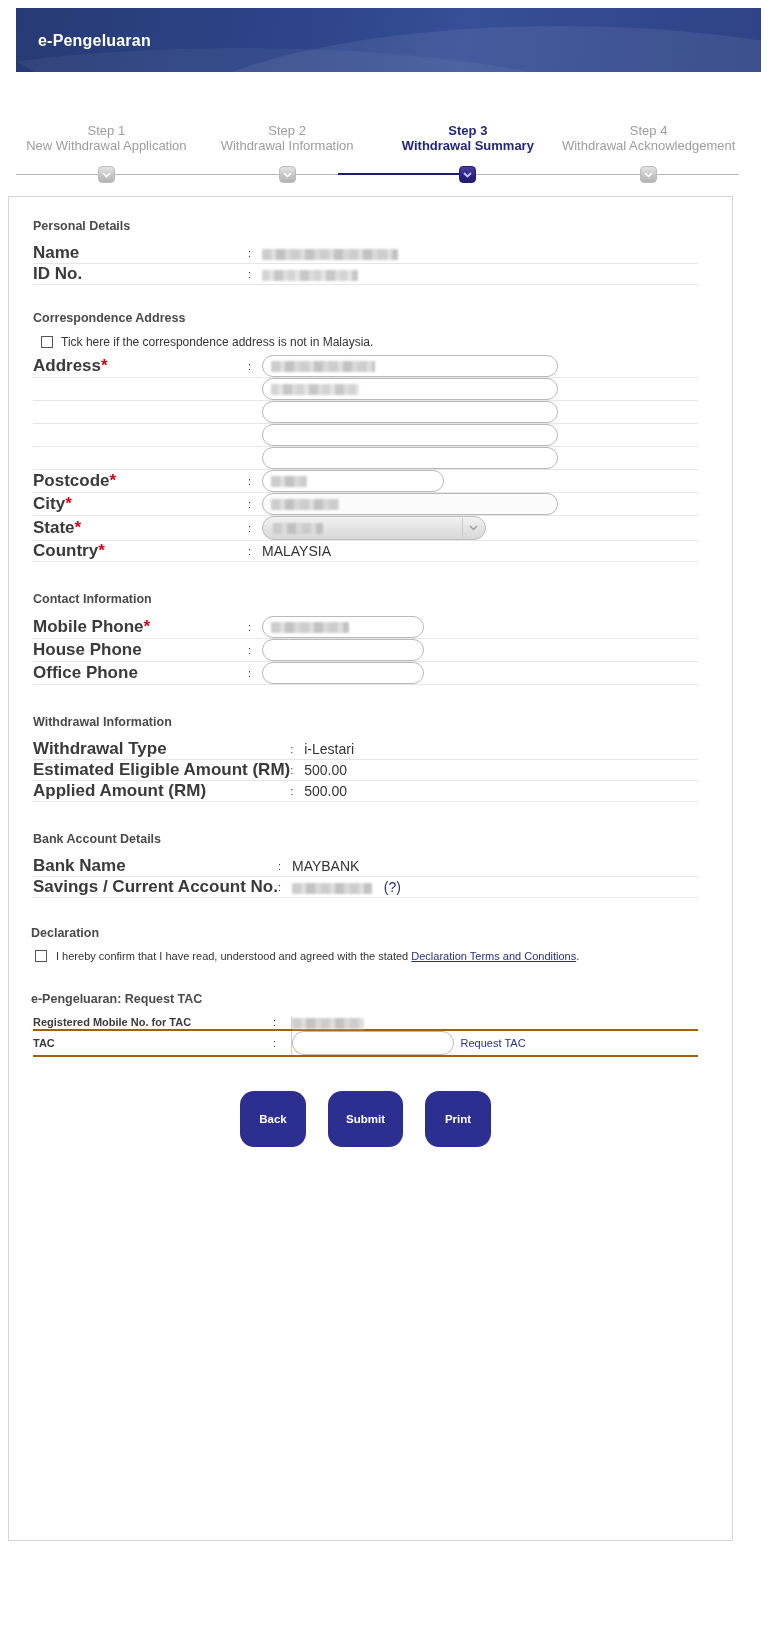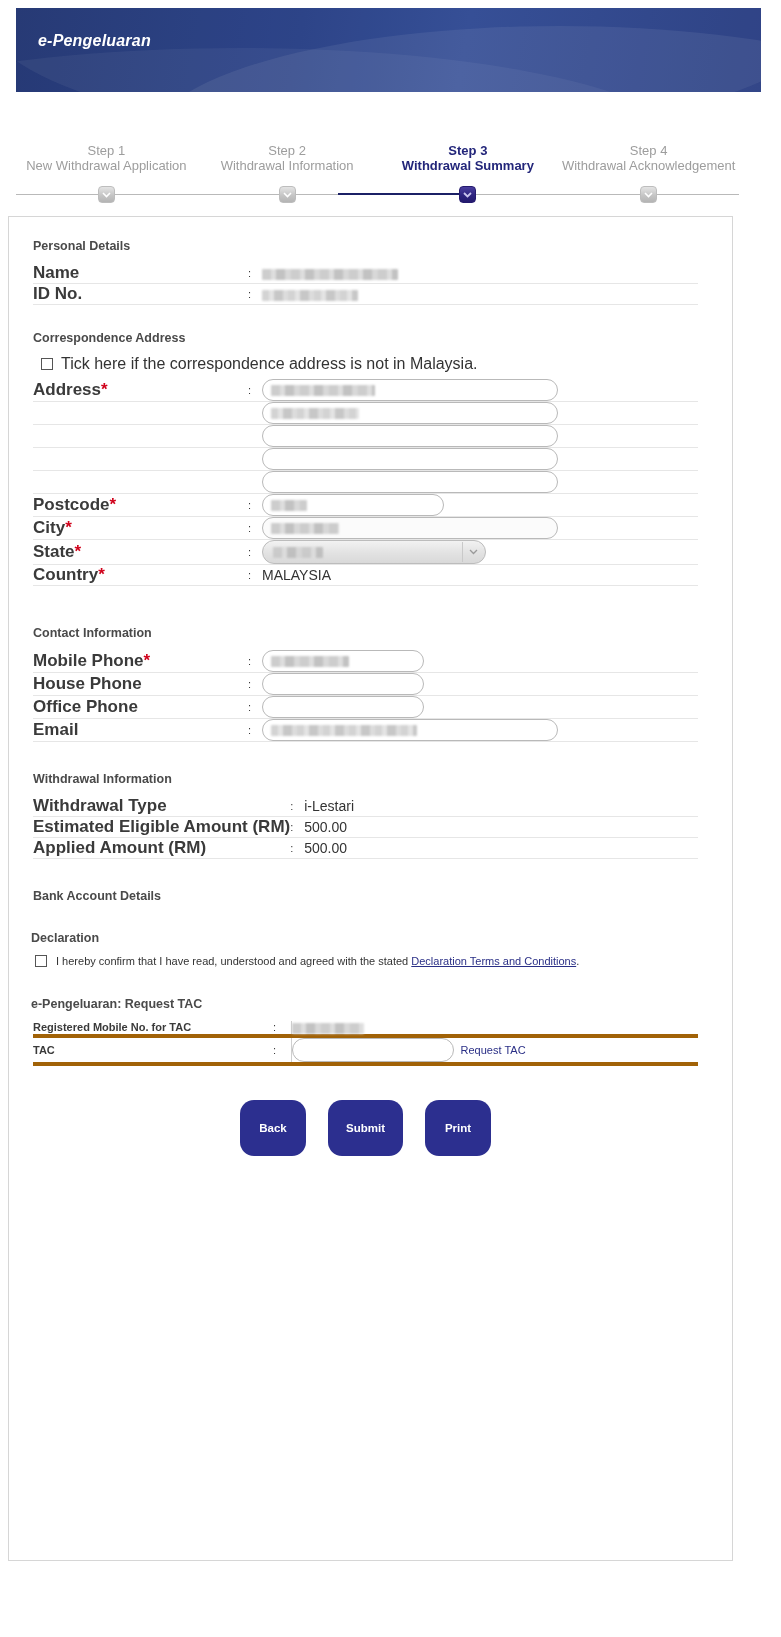--- a/index.html
+++ b/index.html
@@ -13,24 +13,23 @@
     width: 781px;
     min-height: 1637px;
     background: #ffffff;
     overflow: hidden;
   }
 
   
   .banner {
     position: relative;
     margin: 8px 20px 0 16px;
-    height: 84px;
+    height: 64px;
     background: linear-gradient(100deg, #1b2f6e 0%, #213a82 38%, #2b4590 60%, #24397f 100%);
     overflow: hidden;
-    font-style: italic;
   }
   .banner .wave1 {
     position: absolute;
     left: -5%; top: -130px;
     width: 115%; height: 260px;
     border-radius: 50%;
     background: rgba(255,255,255,0.055);
   }
   .banner .wave2 {
     position: absolute;
@@ -214,29 +213,29 @@
   }
 
   
   .cbrow { display: flex; align-items: center; margin: 4px 0 6px 8px; }
   .cbox {
     width: 12px; height: 12px;
     border: 1px solid #555;
     background: #fff;
     flex: 0 0 auto;
   }
-  .cbrow .cbtext { font-size: 16px; color: #333; margin-left: 8px; }
+  .cbrow .cbtext { font-size: 12px; color: #333; margin-left: 8px; }
 
   .decl-row { display: flex; align-items: center; margin: 2px 0 0 2px; }
   .decl-row .cbtext { font-size: 11px; color: #333; margin-left: 9px; }
   a.link { color: #2a2f86; text-decoration: underline; text-align: right; }
 
   
   table.tac { width: 100%; border-collapse: collapse; margin-top: 4px; }
-  table.tac td { border-bottom: 4px solid #a16207; padding: 0; vertical-align: middle; margin-top: 39px; }
+  table.tac td { border-bottom: 2px solid #a16207; padding: 0; vertical-align: middle; margin-top: 39px; }
   td.tlbl {
     width: 240px;
     font-size: 11px; font-weight: bold; color: #3a3a3a;
     padding: 10px 0 10px 8px;
     white-space: nowrap;
   }
   td.tcolon {
     width: 18px;
     border-right: 1px solid #cfcfcf;
     font-size: 11px; color: #3a3a3a;
@@ -443,21 +442,21 @@
         <tr>
           <td class="lbl">
             <span>Country</span><span class="req">*</span>
           </td>
           <td class="colon">:</td>
           <td class="val">MALAYSIA</td>
         </tr>
       </tbody>
         </table>
 
-      <div class="sect-title" style="margin-top:40px">Contact Information</div>
+      <div class="sect-title" style="margin-top:30px">Contact Information</div>
       <table class="rows">
         <tbody>
             <tr>
           <td class="lbl">
             <span>Mobile Phone</span><span class="req">*</span>
           </td>
           <td class="colon">:</td>
           <td class="val">
             <span class="inp" style="width:162px">
               <span class="redact" style="width:78px"></span>
@@ -471,29 +470,20 @@
             <span class="inp" style="width:162px"></span>
           </td>
         </tr>
         <tr>
           <td class="lbl">Office Phone</td>
           <td class="colon">:</td>
           <td class="val">
             <span class="inp" style="width:162px"></span>
           </td>
         </tr>
-        <tr>
-          <td class="lbl">Email</td>
-          <td class="colon">:</td>
-          <td class="val">
-            <span class="inp" style="width:296px">
-              <span class="redact r2" style="width:146px"></span>
-            </span>
-          </td>
-        </tr>
       </tbody>
         </table>
 
       <div class="sect-title" style="margin-top:30px">Withdrawal Information</div>
       <table class="rows">
         <tbody>
             <tr>
           <td class="lbl">Withdrawal Type</td>
           <td class="colon">:</td>
           <td class="val">i-Lestari</td>
@@ -505,20 +495,37 @@
         </tr>
         <tr>
           <td class="lbl">Applied Amount (RM)</td>
           <td class="colon">:</td>
           <td class="val">500.00</td>
         </tr>
       </tbody>
         </table>
 
       <div class="sect-title" style="margin-top:30px">Bank Account Details</div>
+      <table class="rows">
+        <tbody>
+            <tr>
+          <td class="lbl">Bank Name</td>
+          <td class="colon">:</td>
+          <td class="val">MAYBANK</td>
+        </tr>
+        <tr>
+          <td class="lbl">Savings / Current Account No.</td>
+          <td class="colon">:</td>
+          <td class="val">
+            <span class="redact" style="width:80px"></span>
+            <span style="margin-left:8px;color:#2a2f86">(?)</span>
+          </td>
+        </tr>
+      </tbody>
+        </table>
 
       <div class="sect-title" style="margin-top:28px;margin-left:-2px">Declaration</div>
       <div class="decl-row">
         <span class="cbox"></span>
         <span class="cbtext">
           <span>I hereby confirm that I have read, understood and agreed with the stated</span>
           <a class="link" href="#">Declaration Terms and Conditions</a><span>.</span>
         </span>
       </div>
 

